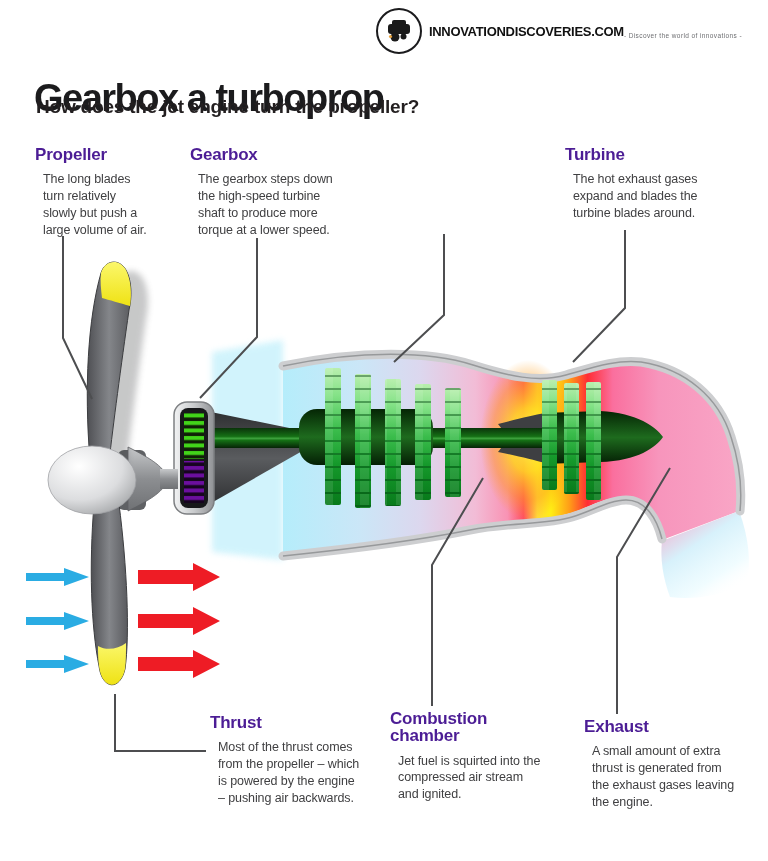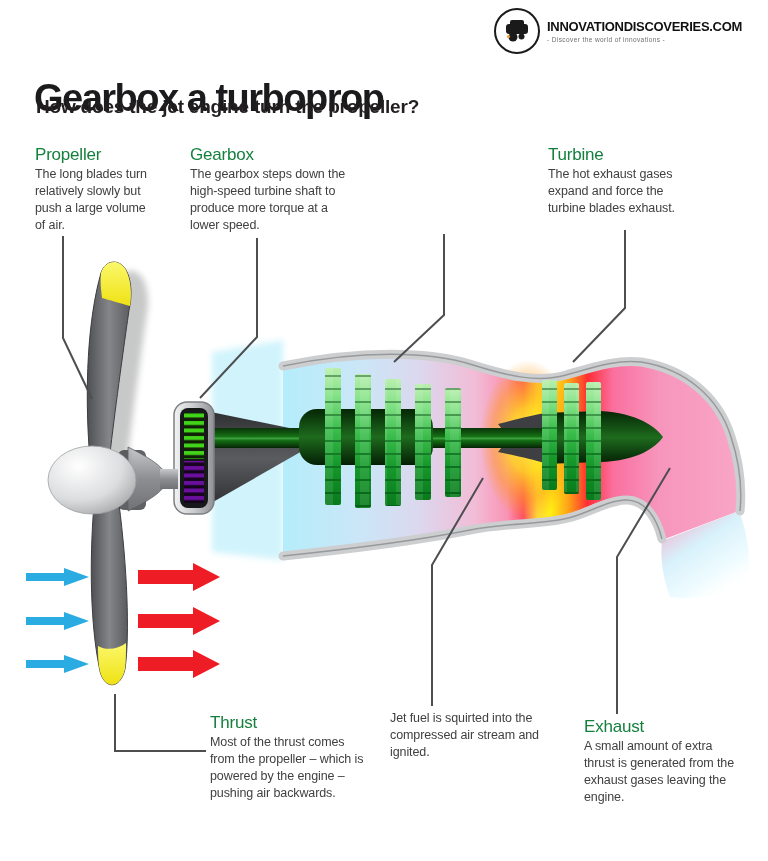--- a/index.html
+++ b/index.html
@@ -4,26 +4,26 @@
 <style>
   html,body{margin:0;padding:0}
   body{width:768px;height:861px;background:#ffffff;position:relative;overflow:hidden;
        font-family:"Liberation Sans",sans-serif;color:#231f20}
   .abs{position:absolute}
   .page-title{left:34px;top:52px;font-size:38px;font-weight:bold;letter-spacing:-1.5px;color:#1b1b1d}
   .page-subtitle{left:36px;top:96px;font-size:19px;font-weight:bold;letter-spacing:-.2px;color:#231f20}
   .logo{right:26px;top:8px;display:flex;align-items:center;gap:7px}
   .logo-circle{width:46px;height:46px;border:2px solid #1b1b1d;border-radius:50%;
                background:#fff;display:flex;align-items:center;justify-content:center;box-sizing:border-box}
-  .logo-text{display:flex;flex-direction:column;align-items:flex-start}
+  .logo-text{display:flex;flex-direction:row;align-items:flex-end}
   .logo-site{font-size:13px;font-weight:bold;color:#111;letter-spacing:-.3px;white-space:nowrap}
   .logo-tagline{font-size:6.5px;color:#6d6e71;letter-spacing:.4px;margin-top:2px;white-space:nowrap}
   .callout{position:absolute}
-  .callout h3{margin:0 0 3px 0;font-size:17px;font-weight:normal;letter-spacing:-.2px;color:#15803d;line-height:1.02}
-  .callout p{margin:0;font-size:12.5px;line-height:1.34;letter-spacing:-.1px;color:#404042}
+  .callout h3{margin:0 0 3px 0;font-size:17px;font-weight:bold;letter-spacing:-.2px;color:#4c1d95;line-height:1.02}
+  .callout p{margin:8px;font-size:12.5px;line-height:1.34;letter-spacing:-.1px;color:#404042}
   svg.diagram{position:absolute;left:0;top:0;width:768px;height:861px}
 </style>
 </head>
 <body>
 
 <svg class="diagram" viewBox="0 0 768 861" aria-hidden="true">
   <defs>
     <filter id="soft" x="-30%" y="-30%" width="160%" height="160%">
         <feGaussianBlur stdDeviation="3"></feGaussianBlur>
       </filter>
@@ -242,27 +242,28 @@
 <div class="callout" style="left:35px;top:146px;width:120px">
   <h3>Propeller</h3>
   <p>The long blades turn relatively slowly but push a large volume of air.</p>
 </div>
 <div class="callout" style="left:190px;top:146px;width:160px">
   <h3>Gearbox</h3>
   <p>The gearbox steps down the high-speed turbine shaft to produce more torque at a lower speed.</p>
 </div>
 <div class="callout" style="left:370px;top:146px;width:164px">
 </div>
-<div class="callout" style="left:548px;top:146px;width:145px">
+<div class="callout" style="left:565px;top:146px;width:145px">
   <h3>Turbine</h3>
-  <p>The hot exhaust gases expand and force the turbine blades exhaust.</p>
+  <p>The hot exhaust gases expand and blades the turbine blades around.</p>
 </div>
 <div class="callout" style="left:210px;top:714px;width:162px">
   <h3>Thrust</h3>
   <p>Most of the thrust comes from the propeller – which is powered by the engine – pushing air backwards.</p>
 </div>
 <div class="callout" style="left:390px;top:710px;width:160px">
+  <h3 style="max-width:112px">Combustion chamber</h3>
   <p>Jet fuel is squirted into the compressed air stream and ignited.</p>
 </div>
 <div class="callout" style="left:584px;top:718px;width:160px">
   <h3>Exhaust</h3>
   <p>A small amount of extra thrust is generated from the exhaust gases leaving the engine.</p>
 </div>
 
 </body></html>

